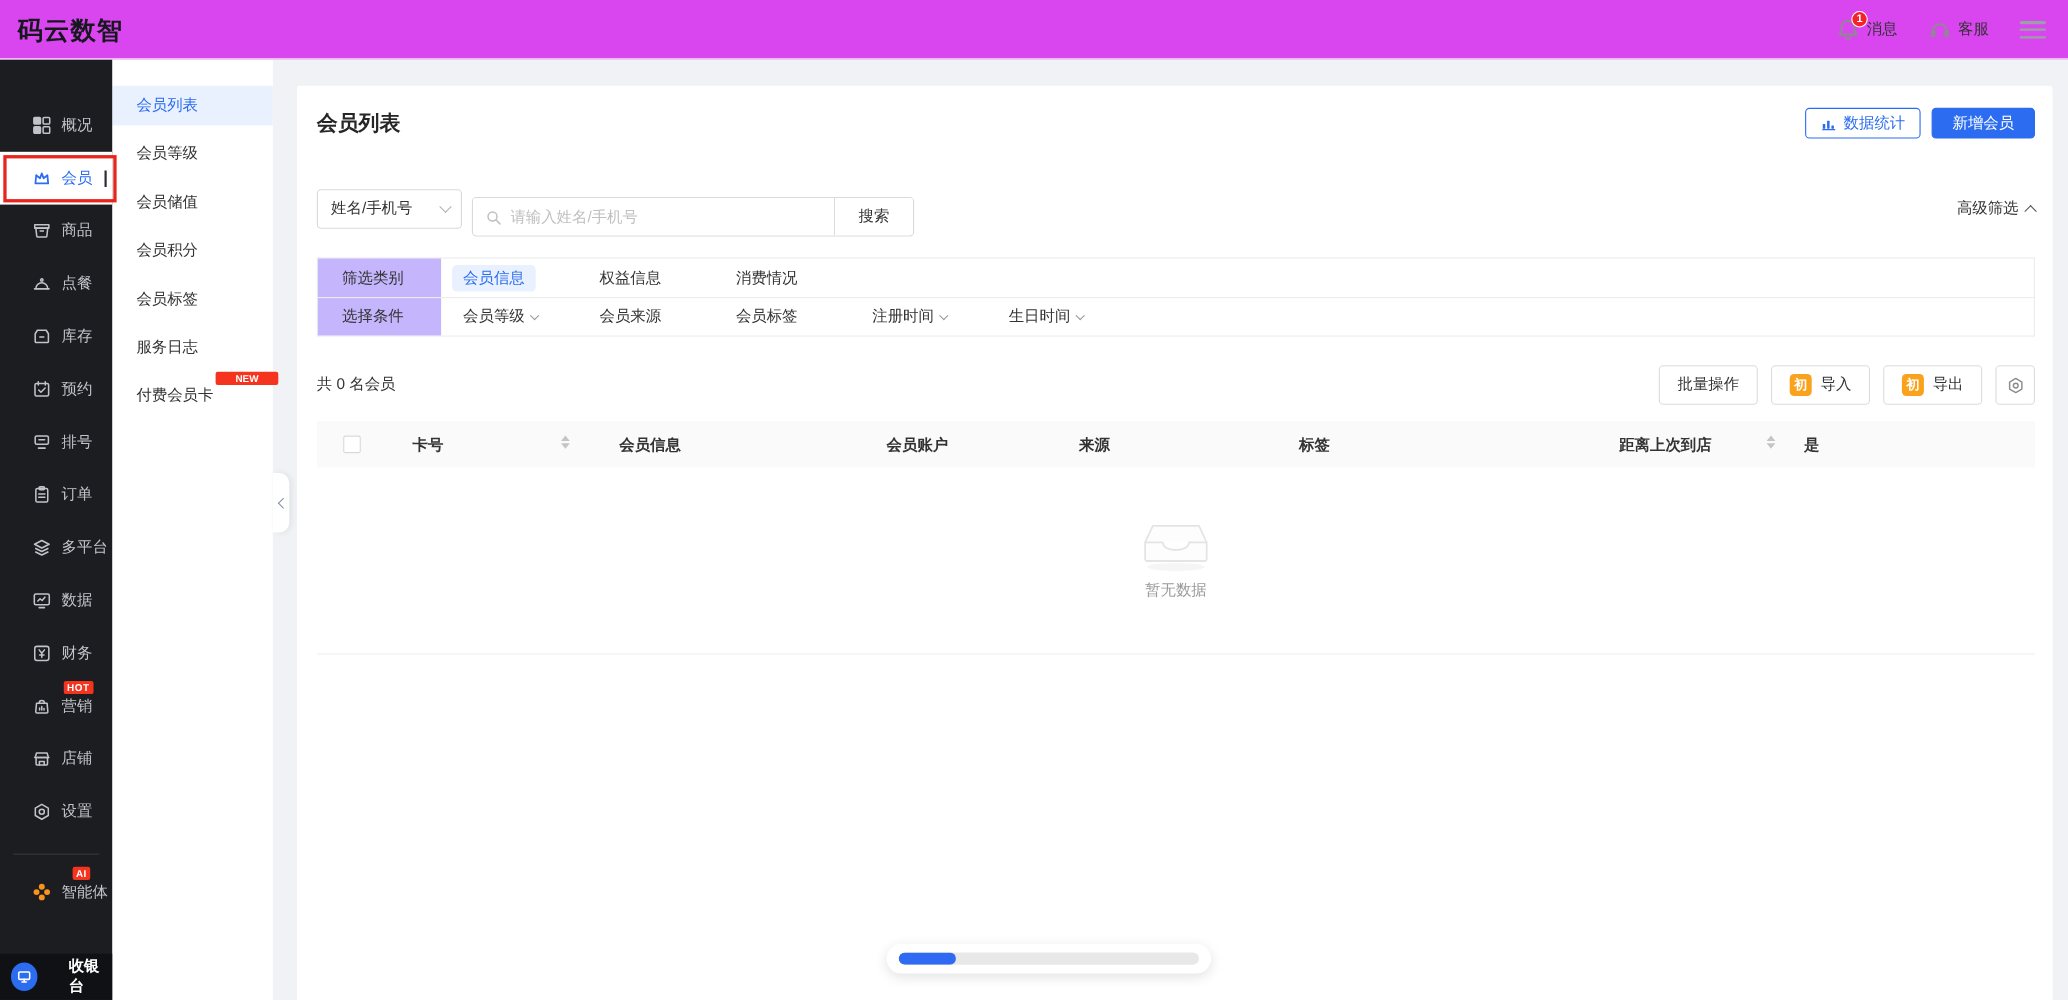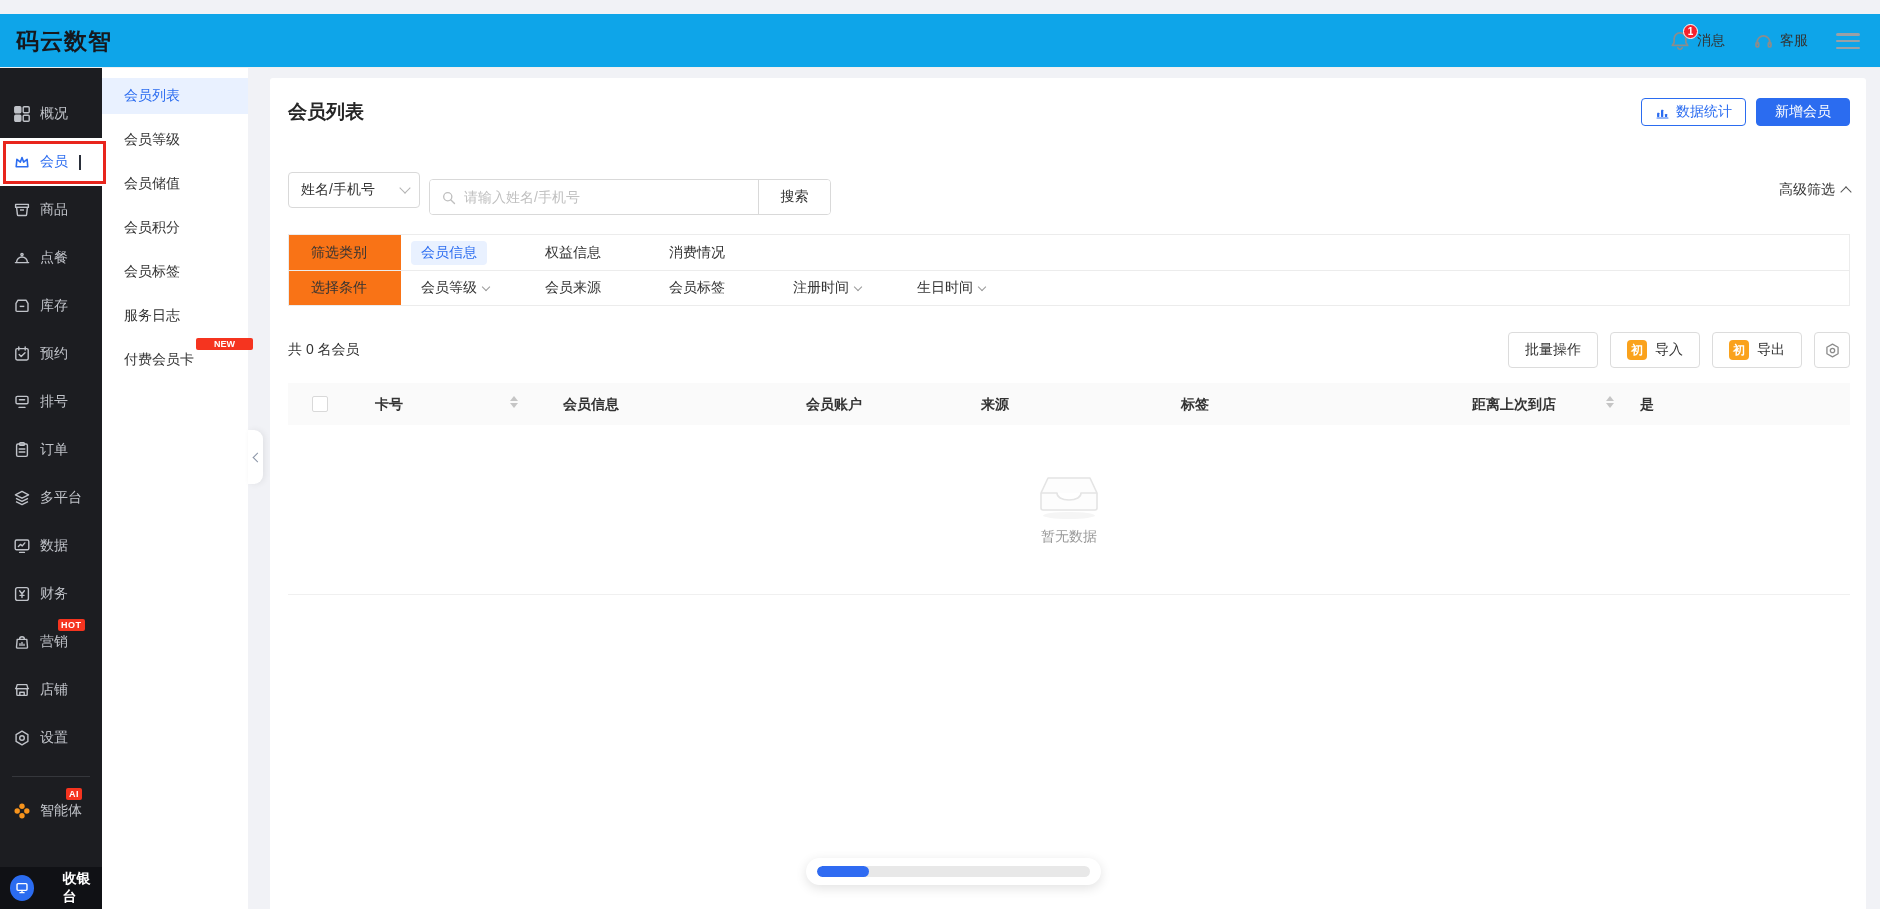--- a/index.html
+++ b/index.html
@@ -1,30 +1,30 @@
 <!DOCTYPE html>
 <html><head>
 <meta charset="utf-8">
 <style>
   * { margin:0; padding:0; box-sizing:border-box; }
   html,body { width:1880px; height:909px; overflow:hidden; font-family:"Liberation Sans","DejaVu Sans",sans-serif; background:#f1f2f6; color:#333; }
 
   
-  .topbar { position:absolute; left:0; top:14px; width:1880px; height:54px; background:#0ea5e9; border-bottom:1px solid #f0f0f0; z-index:30; }
+  .topbar { position:absolute; left:0; top:0; width:1880px; height:54px; background:#d946ef; border-bottom:1px solid #f0f0f0; z-index:30; }
   .logo { position:absolute; left:16px; top:0; line-height:54px; font-size:23px; font-weight:700; color:#16181d; letter-spacing:1px; }
   .topbar-right { position:absolute; right:20px; top:0; height:54px; display:flex; align-items:center; gap:28px; }
   .tb-item { display:flex; align-items:center; gap:6px; font-size:14px; color:#333; cursor:pointer; }
   .bell-wrap { position:relative; width:22px; height:22px; color:#8c8c8c; }
   .badge-num { position:absolute; top:-6px; right:-7px; background:#f5222d; color:#fff; font-size:10px; line-height:13px; min-width:15px; text-align:center; border-radius:8px; border:1.5px solid #fff; padding:0 3px; font-weight:700; }
   .burger { width:24px; height:16px; display:flex; flex-direction:column; justify-content:space-between; cursor:pointer; }
   .burger span { display:block; height:2.5px; background:#9aa0a6; border-radius:2px; }
 
   
   .sidebar { position:absolute; left:0; top:54px; bottom:0; width:102px; background:#1c1d21; padding-top:36px; z-index:20; }
-  .sb-item { position:relative; height:48px; display:flex; align-items:center; padding-left:13px; gap:9px; font-size:14px; color:#c0c3c9; cursor:pointer; }
+  .sb-item { position:relative; height:48px; display:flex; align-items:center; padding-left:29px; gap:9px; font-size:14px; color:#c0c3c9; cursor:pointer; }
   .sb-item svg { flex:0 0 auto; }
   .sb-item.active { background:#fff; color:#2b6cf0; }
   .sb-badge { position:absolute; top:1px; left:58px; background:#f5341f; color:#fff; font-size:9px; font-weight:700; line-height:12px; padding:0 3px; border-radius:2px; letter-spacing:.5px; }
   .sb-divider { margin:14px 12px 10px 12px; border-top:1px solid #35373c; }
   .agent-icon { color:#f7941d; }
   .text-caret { display:inline-block; width:1.5px; height:15px; background:#2a2f3a; margin-left:2px; }
   .cashier { position:absolute; left:0; bottom:0; width:102px; height:42px; background:#101115; display:flex; align-items:center; padding-left:10px; gap:8px; cursor:pointer; }
   .cashier-circle { width:26px; height:26px; border-radius:50%; background:#2b6cf0; display:flex; align-items:center; justify-content:center; color:#fff; }
   .cashier-label { color:#fff; font-size:14px; font-weight:600;padding-left:20px; }
 
@@ -63,21 +63,21 @@
   .advanced { margin-left:auto; display:flex; align-items:center; gap:7px; font-size:14px; color:#333; cursor:pointer; }
 
   .chev { width:8px; height:8px; border-right:1.6px solid #b3b3b3; border-bottom:1.6px solid #b3b3b3; transform:rotate(45deg); margin-top:-4px; }
   .chev-up { width:8px; height:8px; border-right:1.6px solid #555; border-bottom:1.6px solid #555; transform:rotate(-135deg); margin-top:4px; }
   .chev-left { width:7px; height:7px; border-right:1.6px solid #8a94a6; border-bottom:1.6px solid #8a94a6; transform:rotate(135deg); margin-left:3px; }
   .chev-sm { display:inline-block; width:6px; height:6px; border-right:1.4px solid #999; border-bottom:1.4px solid #999; transform:rotate(45deg); margin-left:6px; margin-bottom:2px; }
 
   .filter-box { margin-top:26px; border:1px solid #ececec; }
   .filter-row { display:flex; align-items:center; height:35px; }
   .filter-row + .filter-row { border-top:1px solid #ececec; }
-  .filter-label { width:112px; align-self:stretch; background:#f97316; display:flex; align-items:center; padding-left:22px; font-size:14px; color:#333; }
+  .filter-label { width:112px; align-self:stretch; background:#c4b5fd; display:flex; align-items:center; padding-left:22px; font-size:14px; color:#333; }
   .filter-items { display:flex; align-items:center; padding-left:20px; }
   .filter-slot { width:124px; font-size:14px; color:#333; cursor:pointer; display:flex; align-items:center; }
   .cat-pill { padding:3px 10px; border-radius:4px; margin-left:-10px; }
   .cat-pill.active { background:#e9f1ff; color:#2b6cf0; }
 
   .toolbar-row { margin-top:26px; height:36px; display:flex; align-items:center; }
   .member-count { font-size:14px; color:#333; }
   .toolbar-actions { margin-left:auto; display:flex; gap:12px; }
   .tb-btn { height:36px; border:1px solid #dcdcdc; border-radius:4px; background:#fff; display:flex; align-items:center; padding:0 16px; gap:8px; font-size:14px; color:#333; cursor:pointer; }
   .tb-btn.icon-only { width:36px; padding:0; justify-content:center; color:#8c8c8c; }

